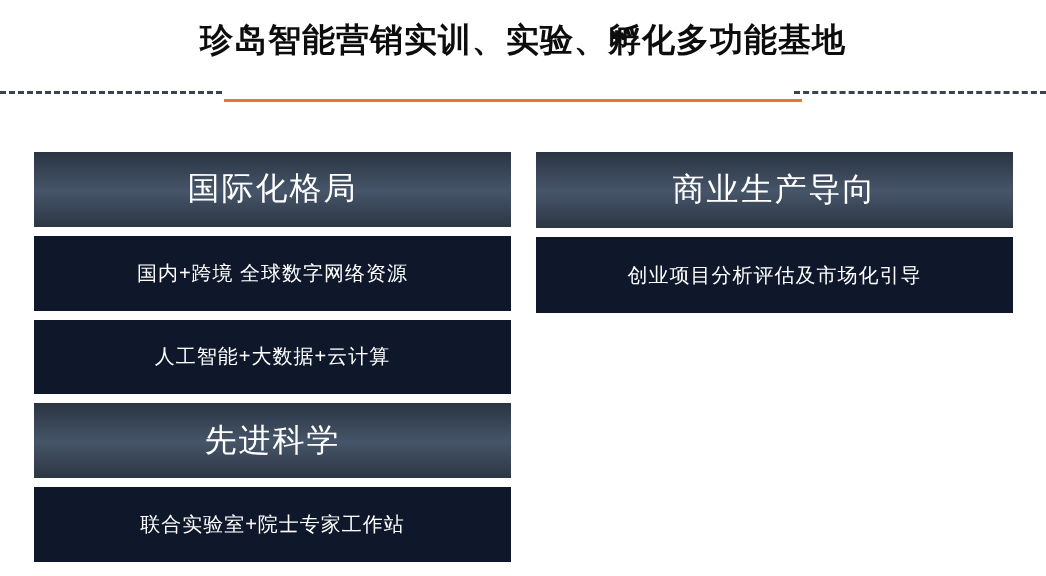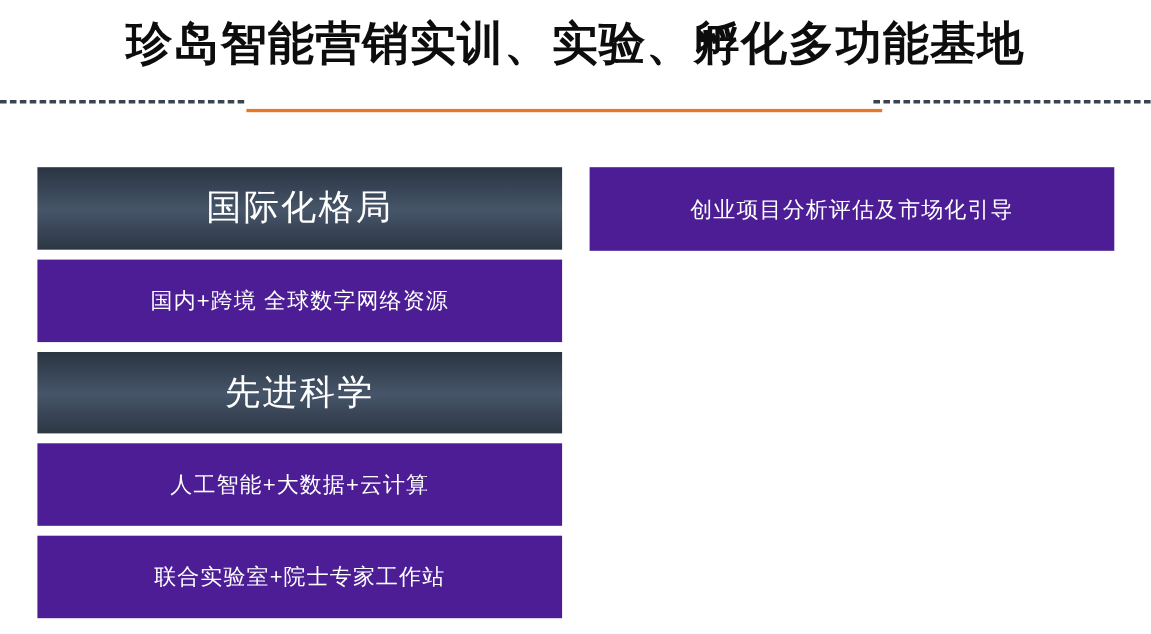--- a/index.html
+++ b/index.html
@@ -15,21 +15,21 @@
     position: relative;
   }
 
   
   .slide-title {
     position: absolute;
     left: 0;
     top: 18px;
     width: 1046px;
     text-align: center;
-    font-size: 42px;
+    font-size: 33px;
     font-weight: bold;
     color: #0d0d0d;
     letter-spacing: 1px;
     line-height: 44px;
     white-space: nowrap;
   }
 
   
   .rule-dashed-left {
     position: absolute;
@@ -97,21 +97,21 @@
                 #2d3743 100%);
   }
   .band.header .band-text {
     font-size: 32px;
     letter-spacing: 2px;
     font-weight: normal;
   }
 
   
   .band.item {
-    background: #4c1d95;
+    background: #0f172a;
   }
   .band.item .band-text {
     font-size: 20px;
     letter-spacing: 1px;
     font-weight: normal;
   }
 </style>
 </head>
 <body>
 
@@ -123,30 +123,33 @@
 
 <div class="columns">
 
   <div class="column">
     <div class="band header">
       <span class="band-text">国际化格局</span>
     </div>
     <div class="band item">
       <span class="band-text">国内+跨境 全球数字网络资源</span>
     </div>
+    <div class="band item">
+      <span class="band-text">人工智能+大数据+云计算</span>
+    </div>
     <div class="band header">
       <span class="band-text">先进科学</span>
-    </div>
-    <div class="band item">
-      <span class="band-text">人工智能+大数据+云计算</span>
     </div>
     <div class="band item">
       <span class="band-text">联合实验室+院士专家工作站</span>
     </div>
   </div>
 
   <div class="column">
+    <div class="band header">
+      <span class="band-text">商业生产导向</span>
+    </div>
     <div class="band item">
       <span class="band-text">创业项目分析评估及市场化引导</span>
     </div>
   </div>
 
 </div>
 
 </body></html>

